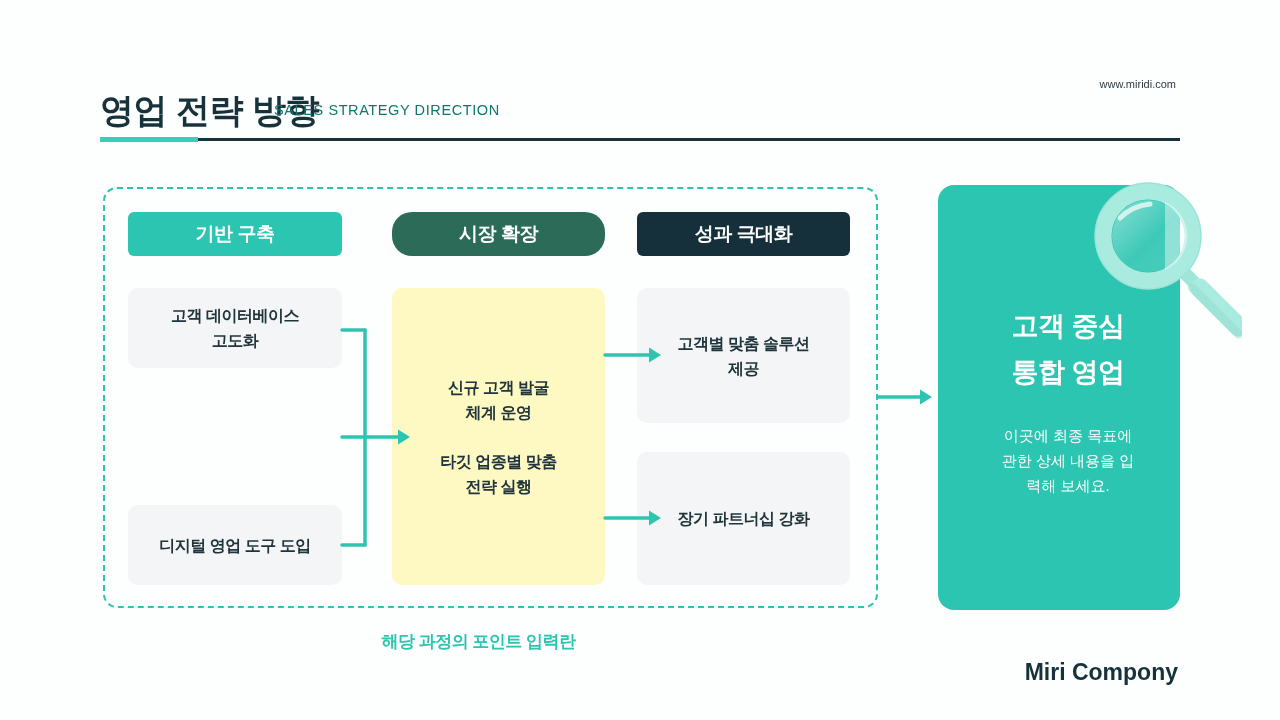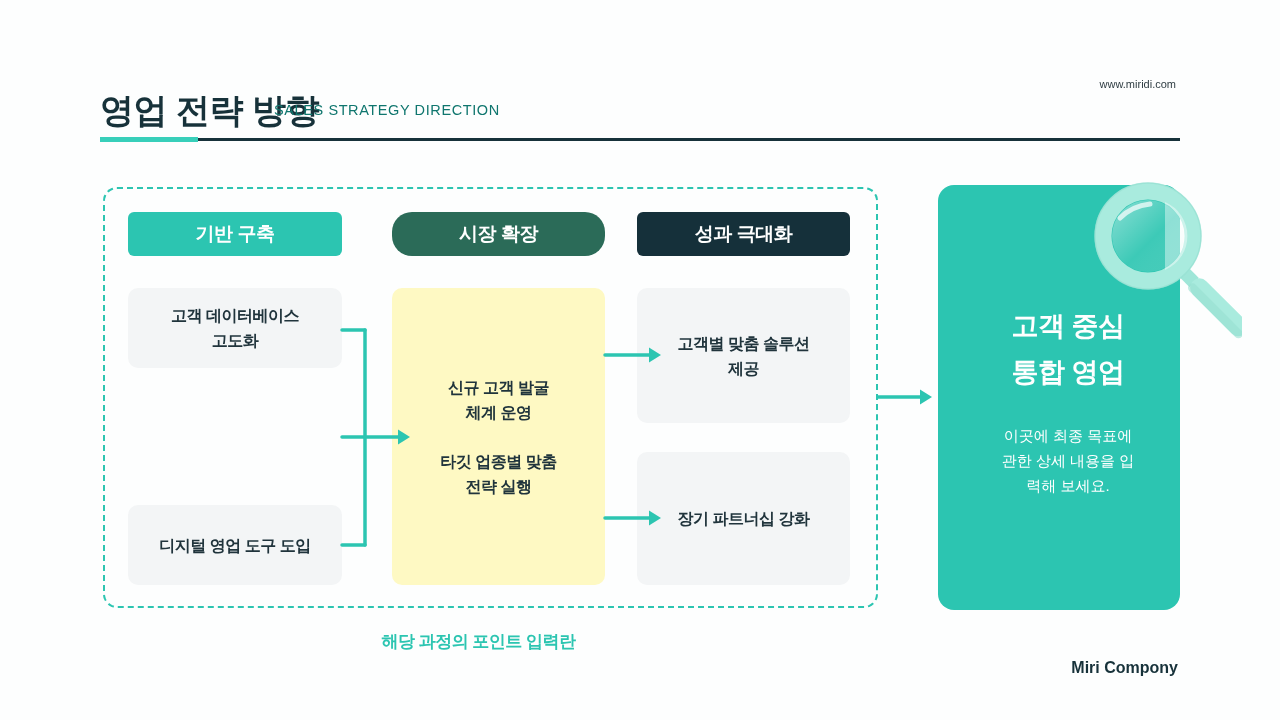--- a/index.html
+++ b/index.html
@@ -109,21 +109,21 @@
   }
 
   
   .caption {
     position: absolute; left: 91px; top: 630px; width: 775px;
     text-align: center; color: #2cc5b1;
     font-size: 17px; font-weight: 800; letter-spacing: -0.5px;
   }
   .company {
     position: absolute; right: 102px; top: 659px;
-    font-size: 16px; font-weight: 800; color: #17323a; padding-left: 32px;
+    font-size: 23px; font-weight: 800; color: #17323a; padding-left: 32px;
   }
 </style>
 </head>
 <body>
 
 <div class="slide">
 
   <h1 class="page-title">영업 전략 방향</h1>
   <div class="page-subtitle">SALES STRATEGY DIRECTION</div>
   <div class="website">www.miridi.com</div>

